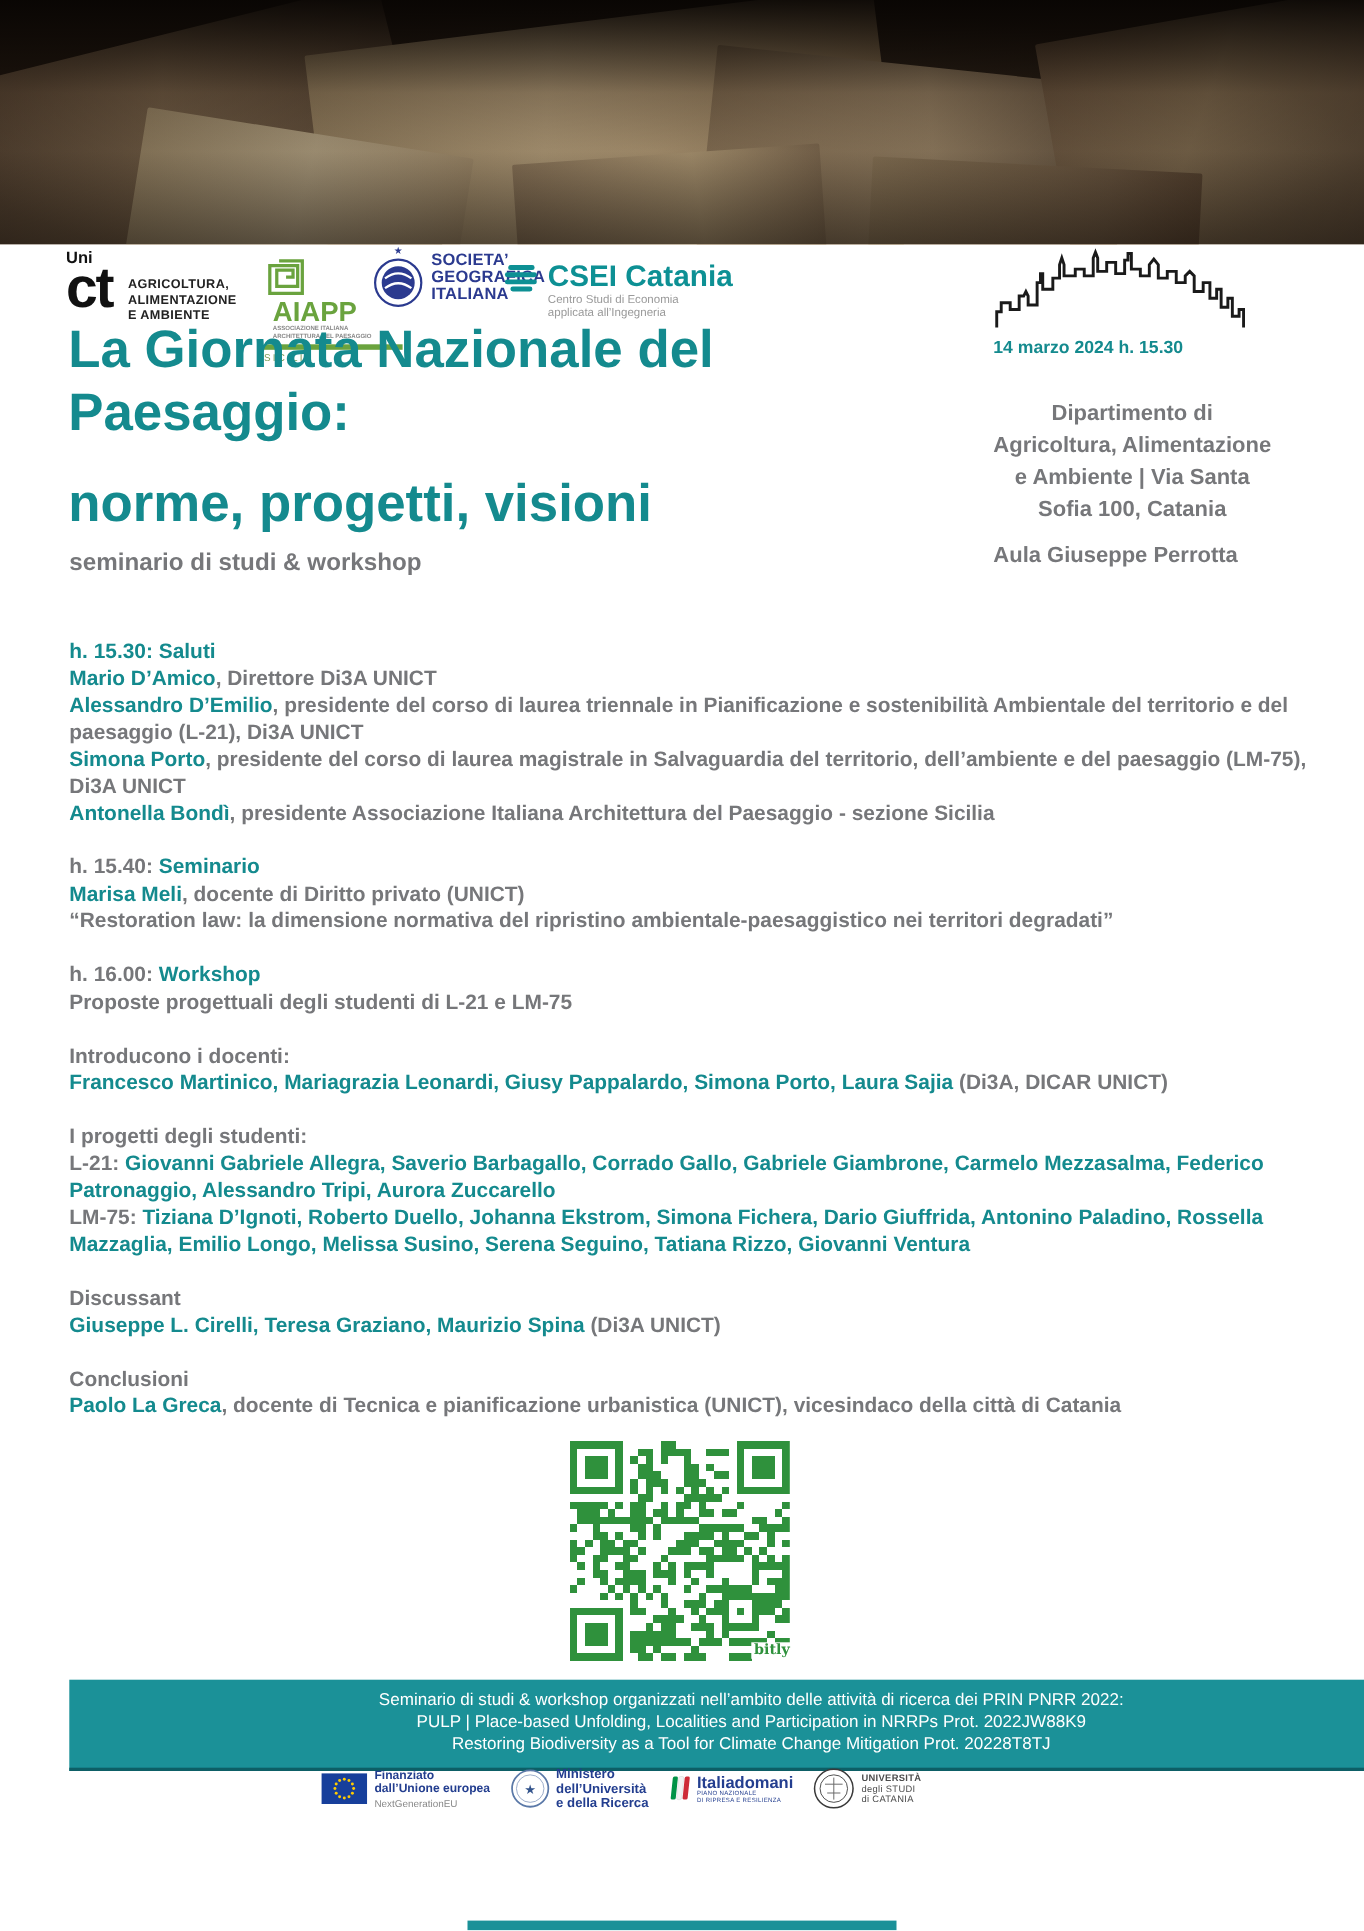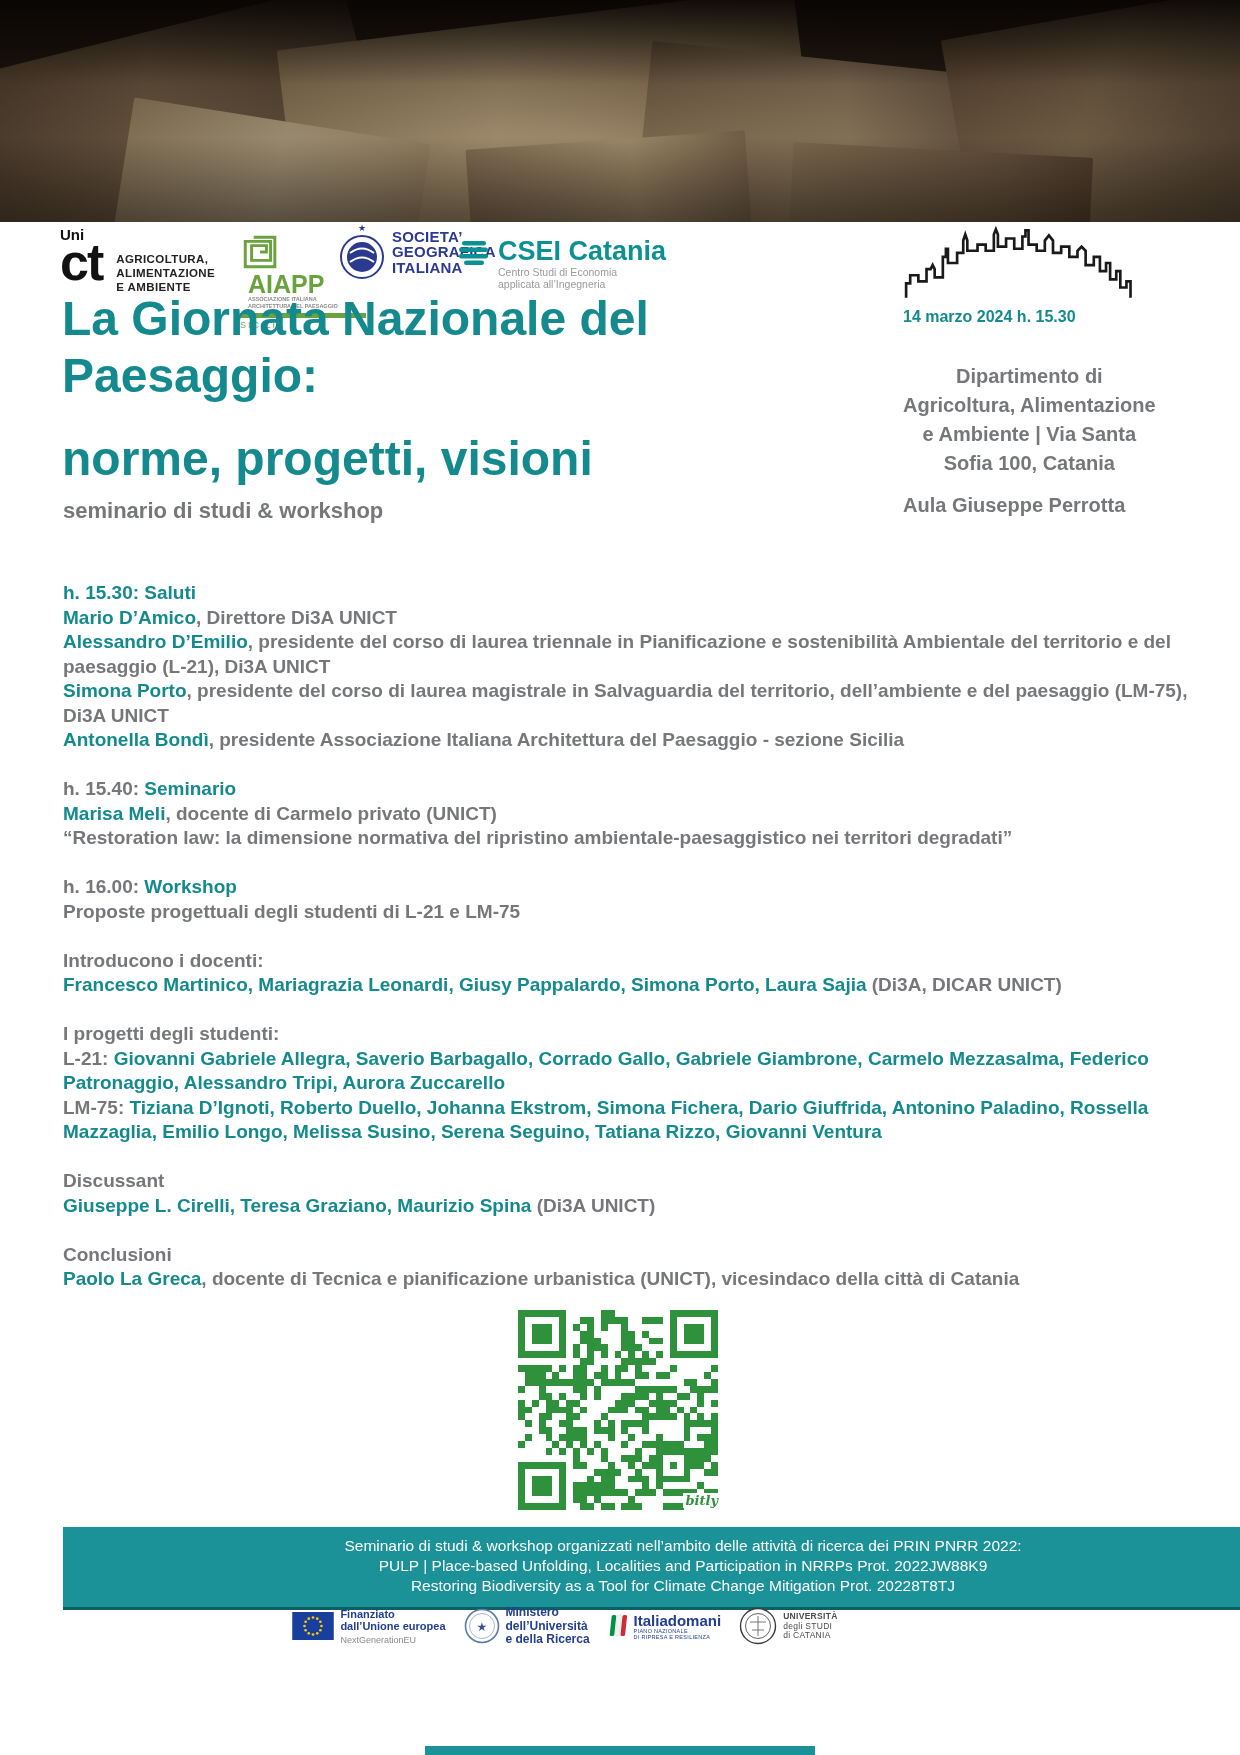--- a/index.html
+++ b/index.html
@@ -37,21 +37,21 @@
   .title .l3{margin-top:26px;}
   .subtitle{position:absolute;left:63px;top:498px;font-size:22px;font-weight:bold;color:var(--grey);}
   
   .program{position:absolute;left:63px;top:581px;width:1126px;font-size:19px;font-weight:bold;line-height:24.5px;}
   .prog-line{min-height:24.5px;}
   .teal{color:var(--teal);}
   .grey{color:var(--grey);}
   
   .qr{position:absolute;left:518px;top:1310px;width:200px;height:200px;}
   .qr svg{display:block;}
-  .qr-label{position:absolute;right:-2px;bottom:2px;color:var(--qr);font-size:13px;font-style:italic;
+  .qr-label{position:absolute;right:-2px;bottom:2px;color:var(--qr);font-size:13px;
             font-family:"DejaVu Serif", serif;background:#fff;padding:0 2px;font-weight:bold;}
   
   .banner{position:absolute;left:63px;top:1527px;width:1240px;background:var(--banner);color:#fff;
           text-align:center;font-size:15.5px;line-height:20px;padding:9px 0 11px 0;box-sizing:border-box;
           border-bottom:3px solid #0d5f66;}
   
   .footer-logos{position:absolute;left:0;top:1606px;width:1240px;display:flex;justify-content:center;
                 align-items:center;gap:18px;transform:translateX(-55px);}
   .flogo{display:flex;align-items:center;gap:6px;}
   .eu-l1{font-size:11px;font-weight:bold;color:var(--footblue);line-height:12.5px;}
@@ -159,21 +159,21 @@
   <div class="subtitle">seminario di studi &amp; workshop</div>
 
   <div class="program">
       <div class="prog-line"><span class="teal">h. 15.30: Saluti</span></div>
       <div class="prog-line"><span class="teal">Mario D’Amico</span><span class="grey">, Direttore Di3A UNICT</span></div>
       <div class="prog-line"><span class="teal">Alessandro D’Emilio</span><span class="grey">, presidente del corso di laurea triennale in Pianificazione e sostenibilità Ambientale del territorio e del paesaggio (L-21), Di3A UNICT</span></div>
       <div class="prog-line"><span class="teal">Simona Porto</span><span class="grey">, presidente del corso di laurea magistrale in Salvaguardia del territorio, dell’ambiente e del paesaggio (LM-75), Di3A UNICT</span></div>
       <div class="prog-line"><span class="teal">Antonella Bondì</span><span class="grey">, presidente Associazione Italiana Architettura del Paesaggio - sezione Sicilia</span></div>
       <div class="prog-line"></div>
       <div class="prog-line"><span class="grey">h. 15.40: </span><span class="teal">Seminario</span></div>
-      <div class="prog-line"><span class="teal">Marisa Meli</span><span class="grey">, docente di Carmelo privato (UNICT)</span></div>
+      <div class="prog-line"><span class="teal">Marisa Meli</span><span class="grey">, docente di Diritto privato (UNICT)</span></div>
       <div class="prog-line"><span class="grey">“Restoration law: la dimensione normativa del ripristino ambientale-paesaggistico nei territori degradati”</span></div>
       <div class="prog-line"></div>
       <div class="prog-line"><span class="grey">h. 16.00: </span><span class="teal">Workshop</span></div>
       <div class="prog-line"><span class="grey">Proposte progettuali degli studenti di L-21 e LM-75</span></div>
       <div class="prog-line"></div>
       <div class="prog-line"><span class="grey">Introducono i docenti:</span></div>
       <div class="prog-line"><span class="teal">Francesco Martinico, Mariagrazia Leonardi, Giusy Pappalardo, Simona Porto, Laura Sajia</span><span class="grey"> (Di3A, DICAR UNICT)</span></div>
       <div class="prog-line"></div>
       <div class="prog-line"><span class="grey">I progetti degli studenti:</span></div>
       <div class="prog-line"><span class="grey">L-21: </span><span class="teal">Giovanni Gabriele Allegra, Saverio Barbagallo, Corrado Gallo, Gabriele Giambrone, Carmelo Mezzasalma, Federico Patronaggio, Alessandro Tripi, Aurora Zuccarello</span></div>

